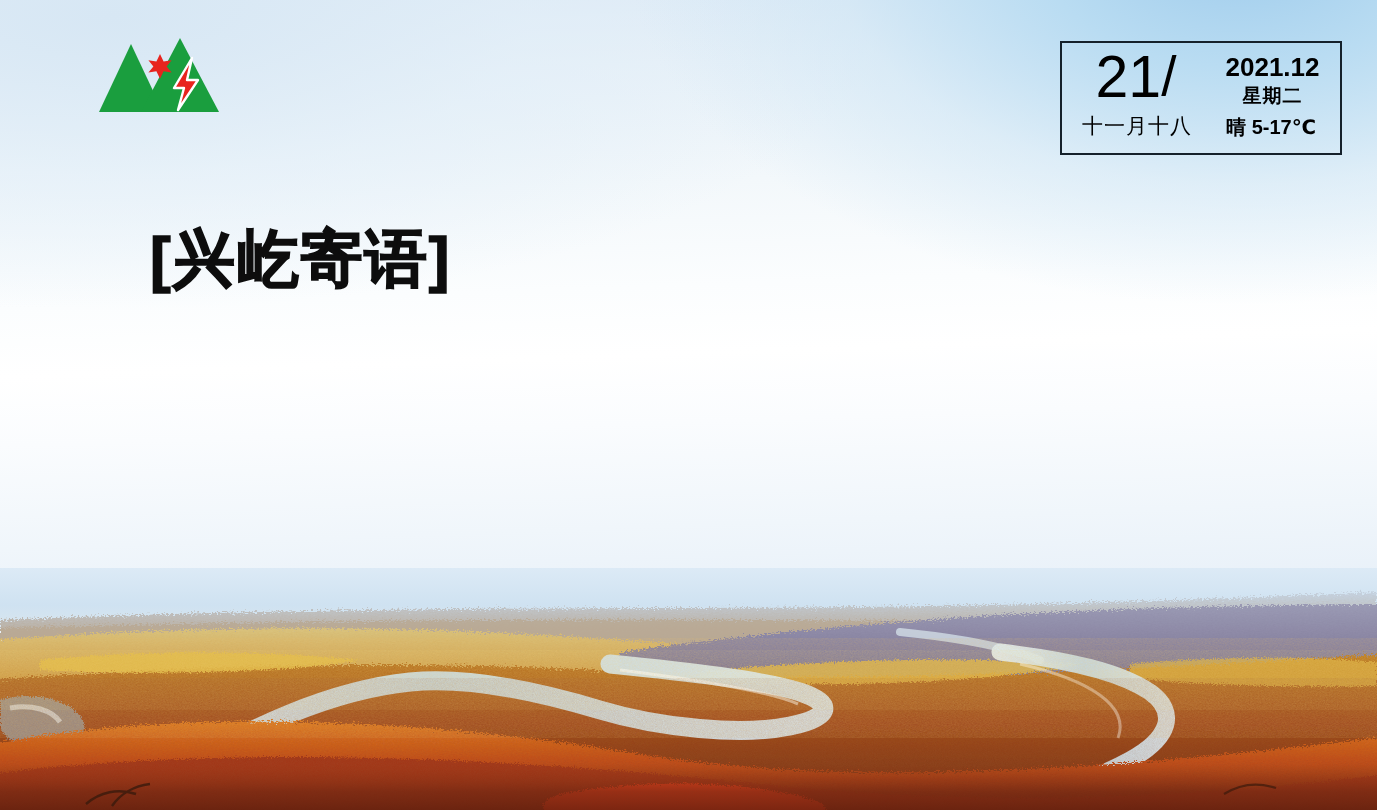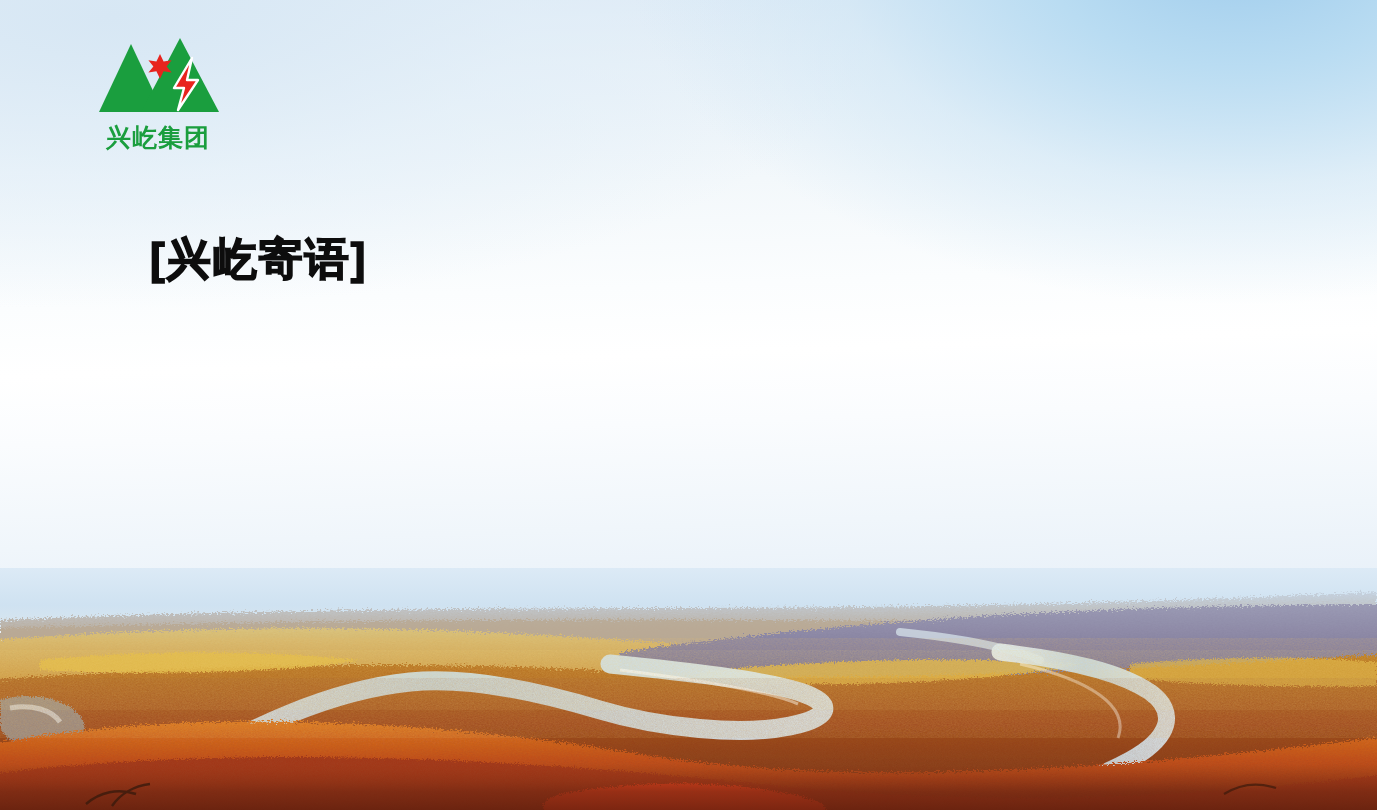--- a/index.html
+++ b/index.html
@@ -140,21 +140,21 @@
     color: #000;
     letter-spacing: 0px;
     white-space: nowrap;
   }
 
   
   .headline {
     position: absolute;
     left: 150px;
     top: 216px;
-    font-size: 44px;
+    font-size: 62px;
     line-height: 86px;
     font-weight: bold;
     color: #0d0d0d;
     letter-spacing: 2px;
     white-space: nowrap;
     -webkit-text-stroke: 1.6px #0d0d0d;
   }
 
   
   .body-text {
@@ -188,23 +188,33 @@
 
 <div id="poster">
 
   <div class="logo">
     <svg class="logo-mark" viewBox="0 0 132 84">
       <polygon points="39,8 71,76 7,76" fill="#1a9e3e"></polygon>
       <polygon points="88,2 127,76 49,76" fill="#1a9e3e"></polygon>
       <polygon points="68,18 71.6,25.6 79.6,24.2 74.6,30.4 79.6,36.6 71.6,35.2 68,42.8 64.4,35.2 56.4,36.6 61.4,30.4 56.4,24.2 64.4,25.6" fill="#e8241e"></polygon>
       <path d="M100 22 L82 52 L92 52 L86 74 L106 44 L95 44 Z" fill="#e8241e" stroke="#ffffff" stroke-width="2.4" stroke-linejoin="round"></path>
     </svg>
-    <div class="logo-text" style="color: rgb(26, 158, 62);">兴屹集团</div>
   </div>
 
+  <div class="datebox" style="border-color: rgb(21, 33, 43);">
+    <div class="date-left">
+      <div class="date-day"><span>21</span><span class="slash">/</span></div>
+      <div class="date-lunar">十一月十八</div>
+    </div>
+    <div class="date-right">
+      <div class="date-ym">2021.12</div>
+      <div class="date-week">星期二</div>
+      <div class="date-weather">晴 5-17℃</div>
+    </div>
+  </div>
 
   <div class="headline">[兴屹寄语]</div>
 
 
   <div class="photo">
     <svg viewBox="0 0 1377 242" preserveAspectRatio="none">
       <defs>
         <linearGradient id="skyG" x1="0" y1="0" x2="0" y2="1">
           <stop offset="0%" stop-color="#dceaf6"></stop>
           <stop offset="60%" stop-color="#cfe2f1"></stop>

